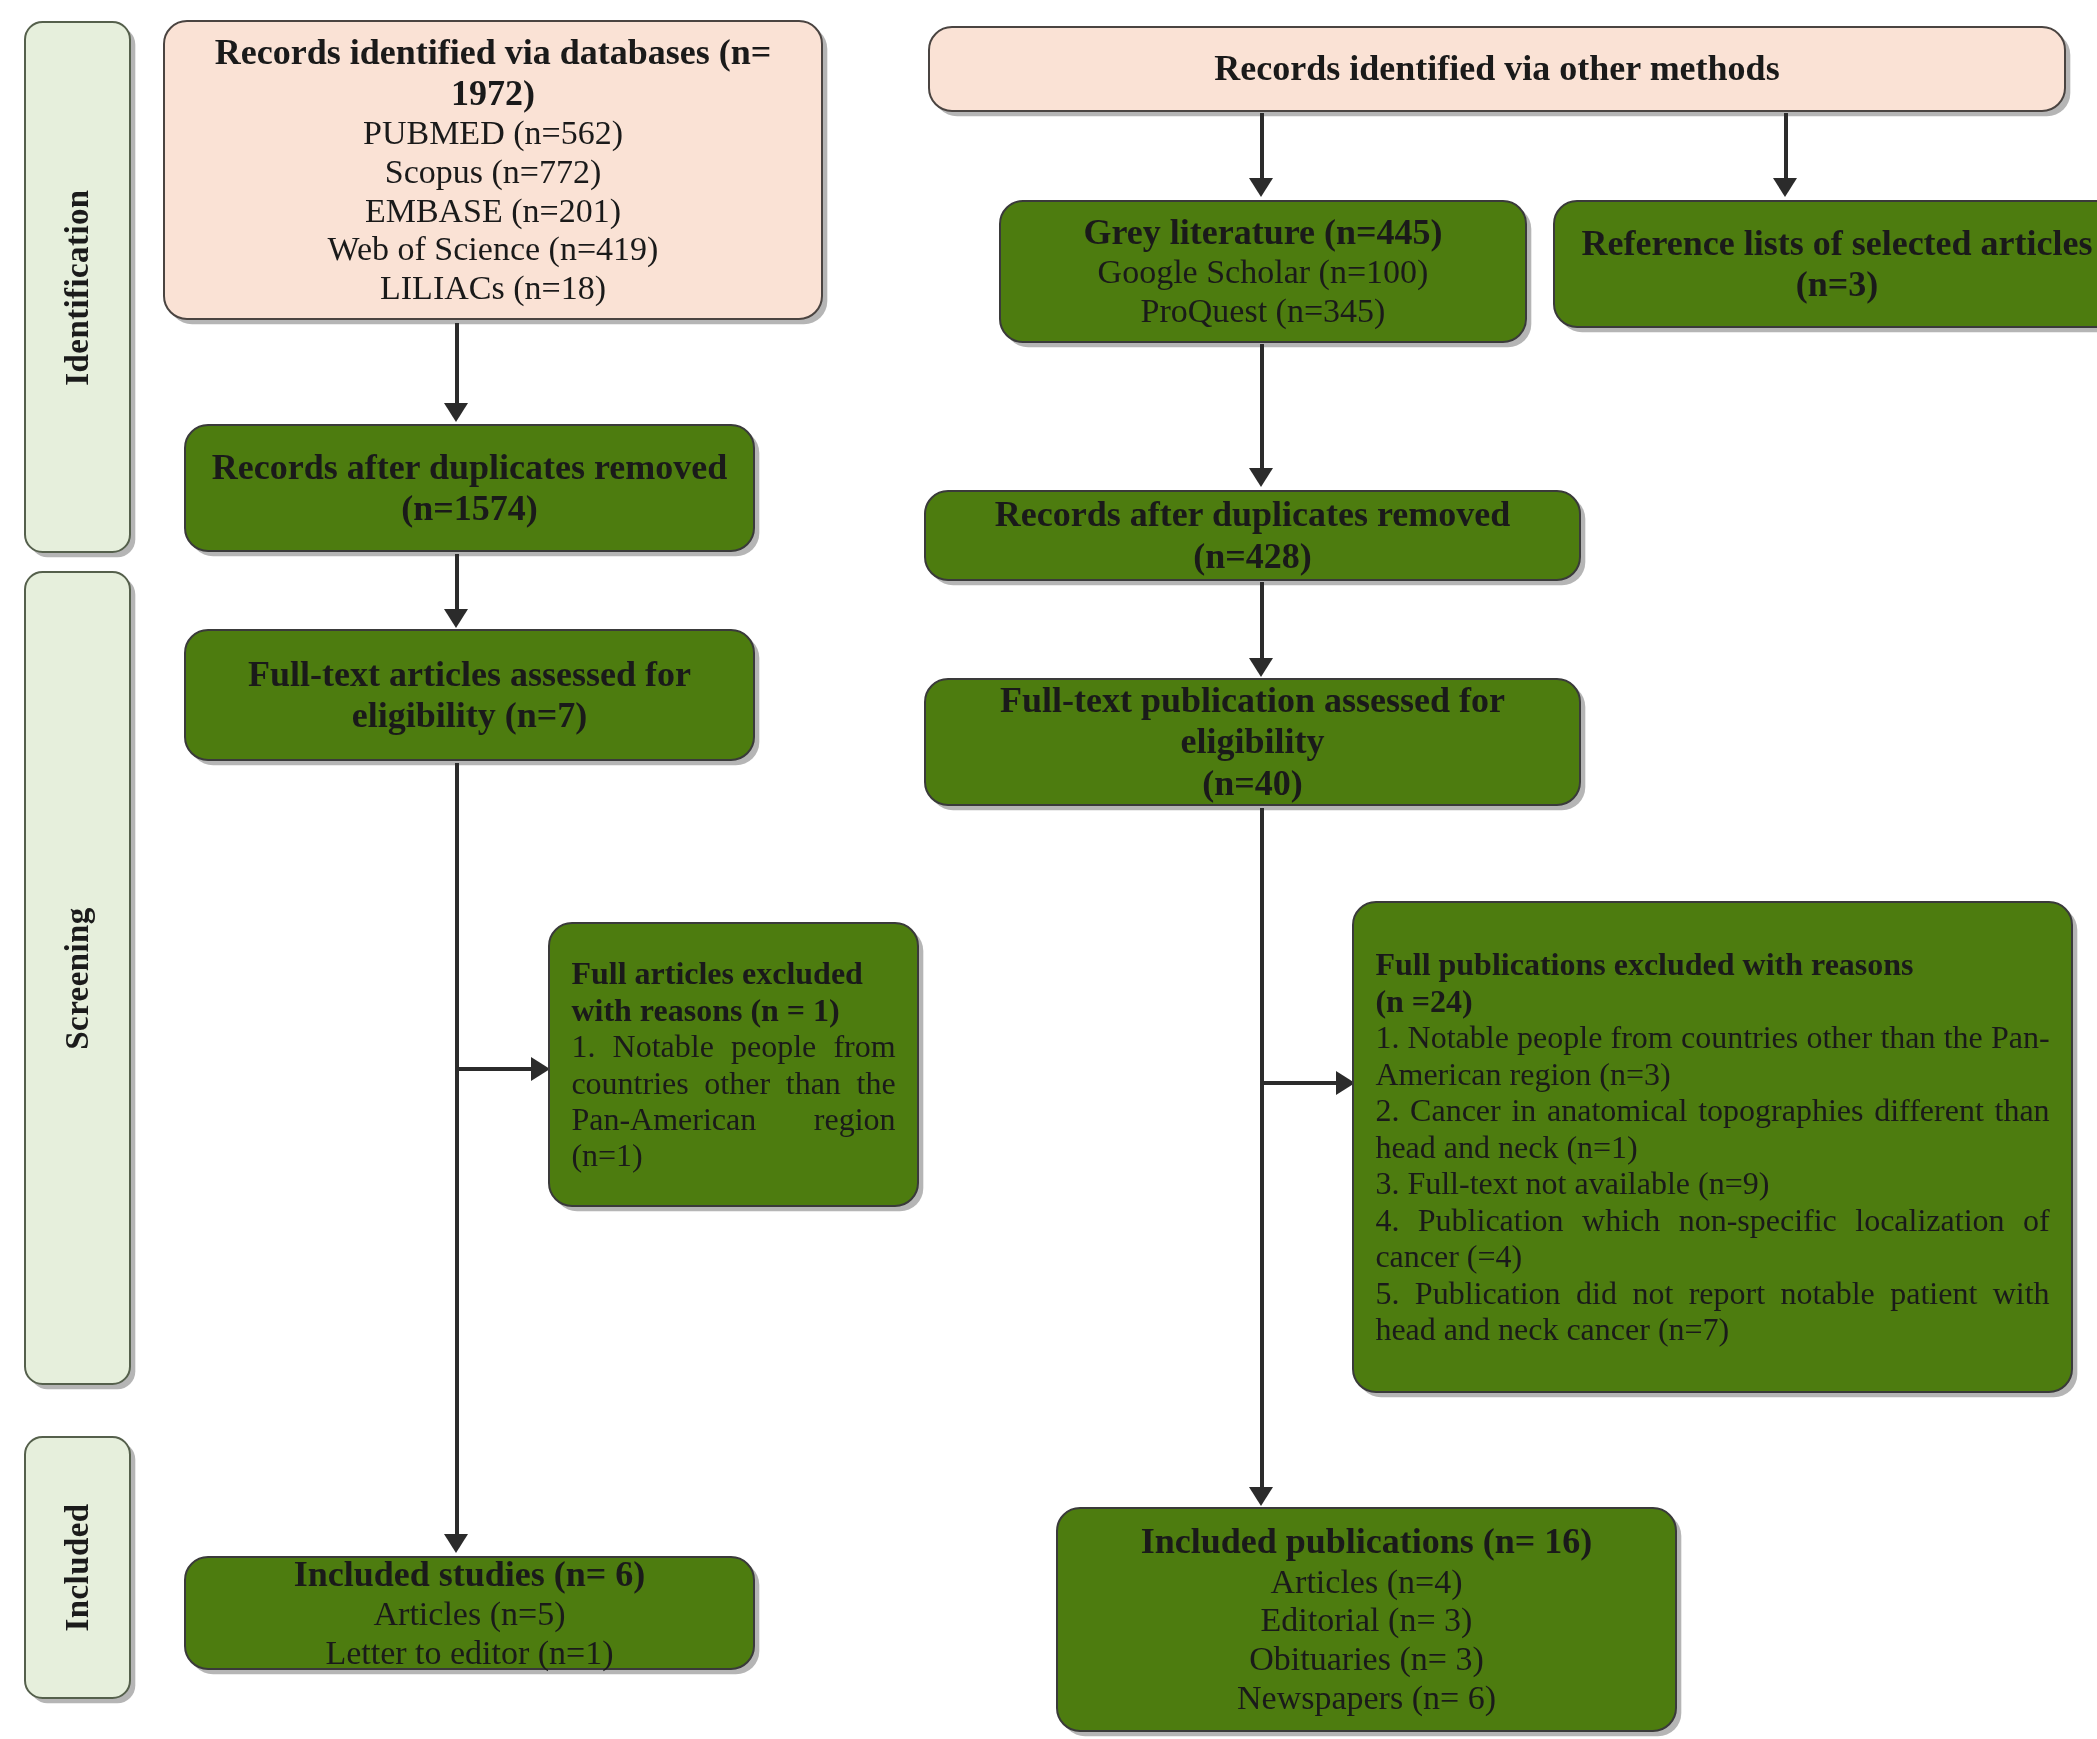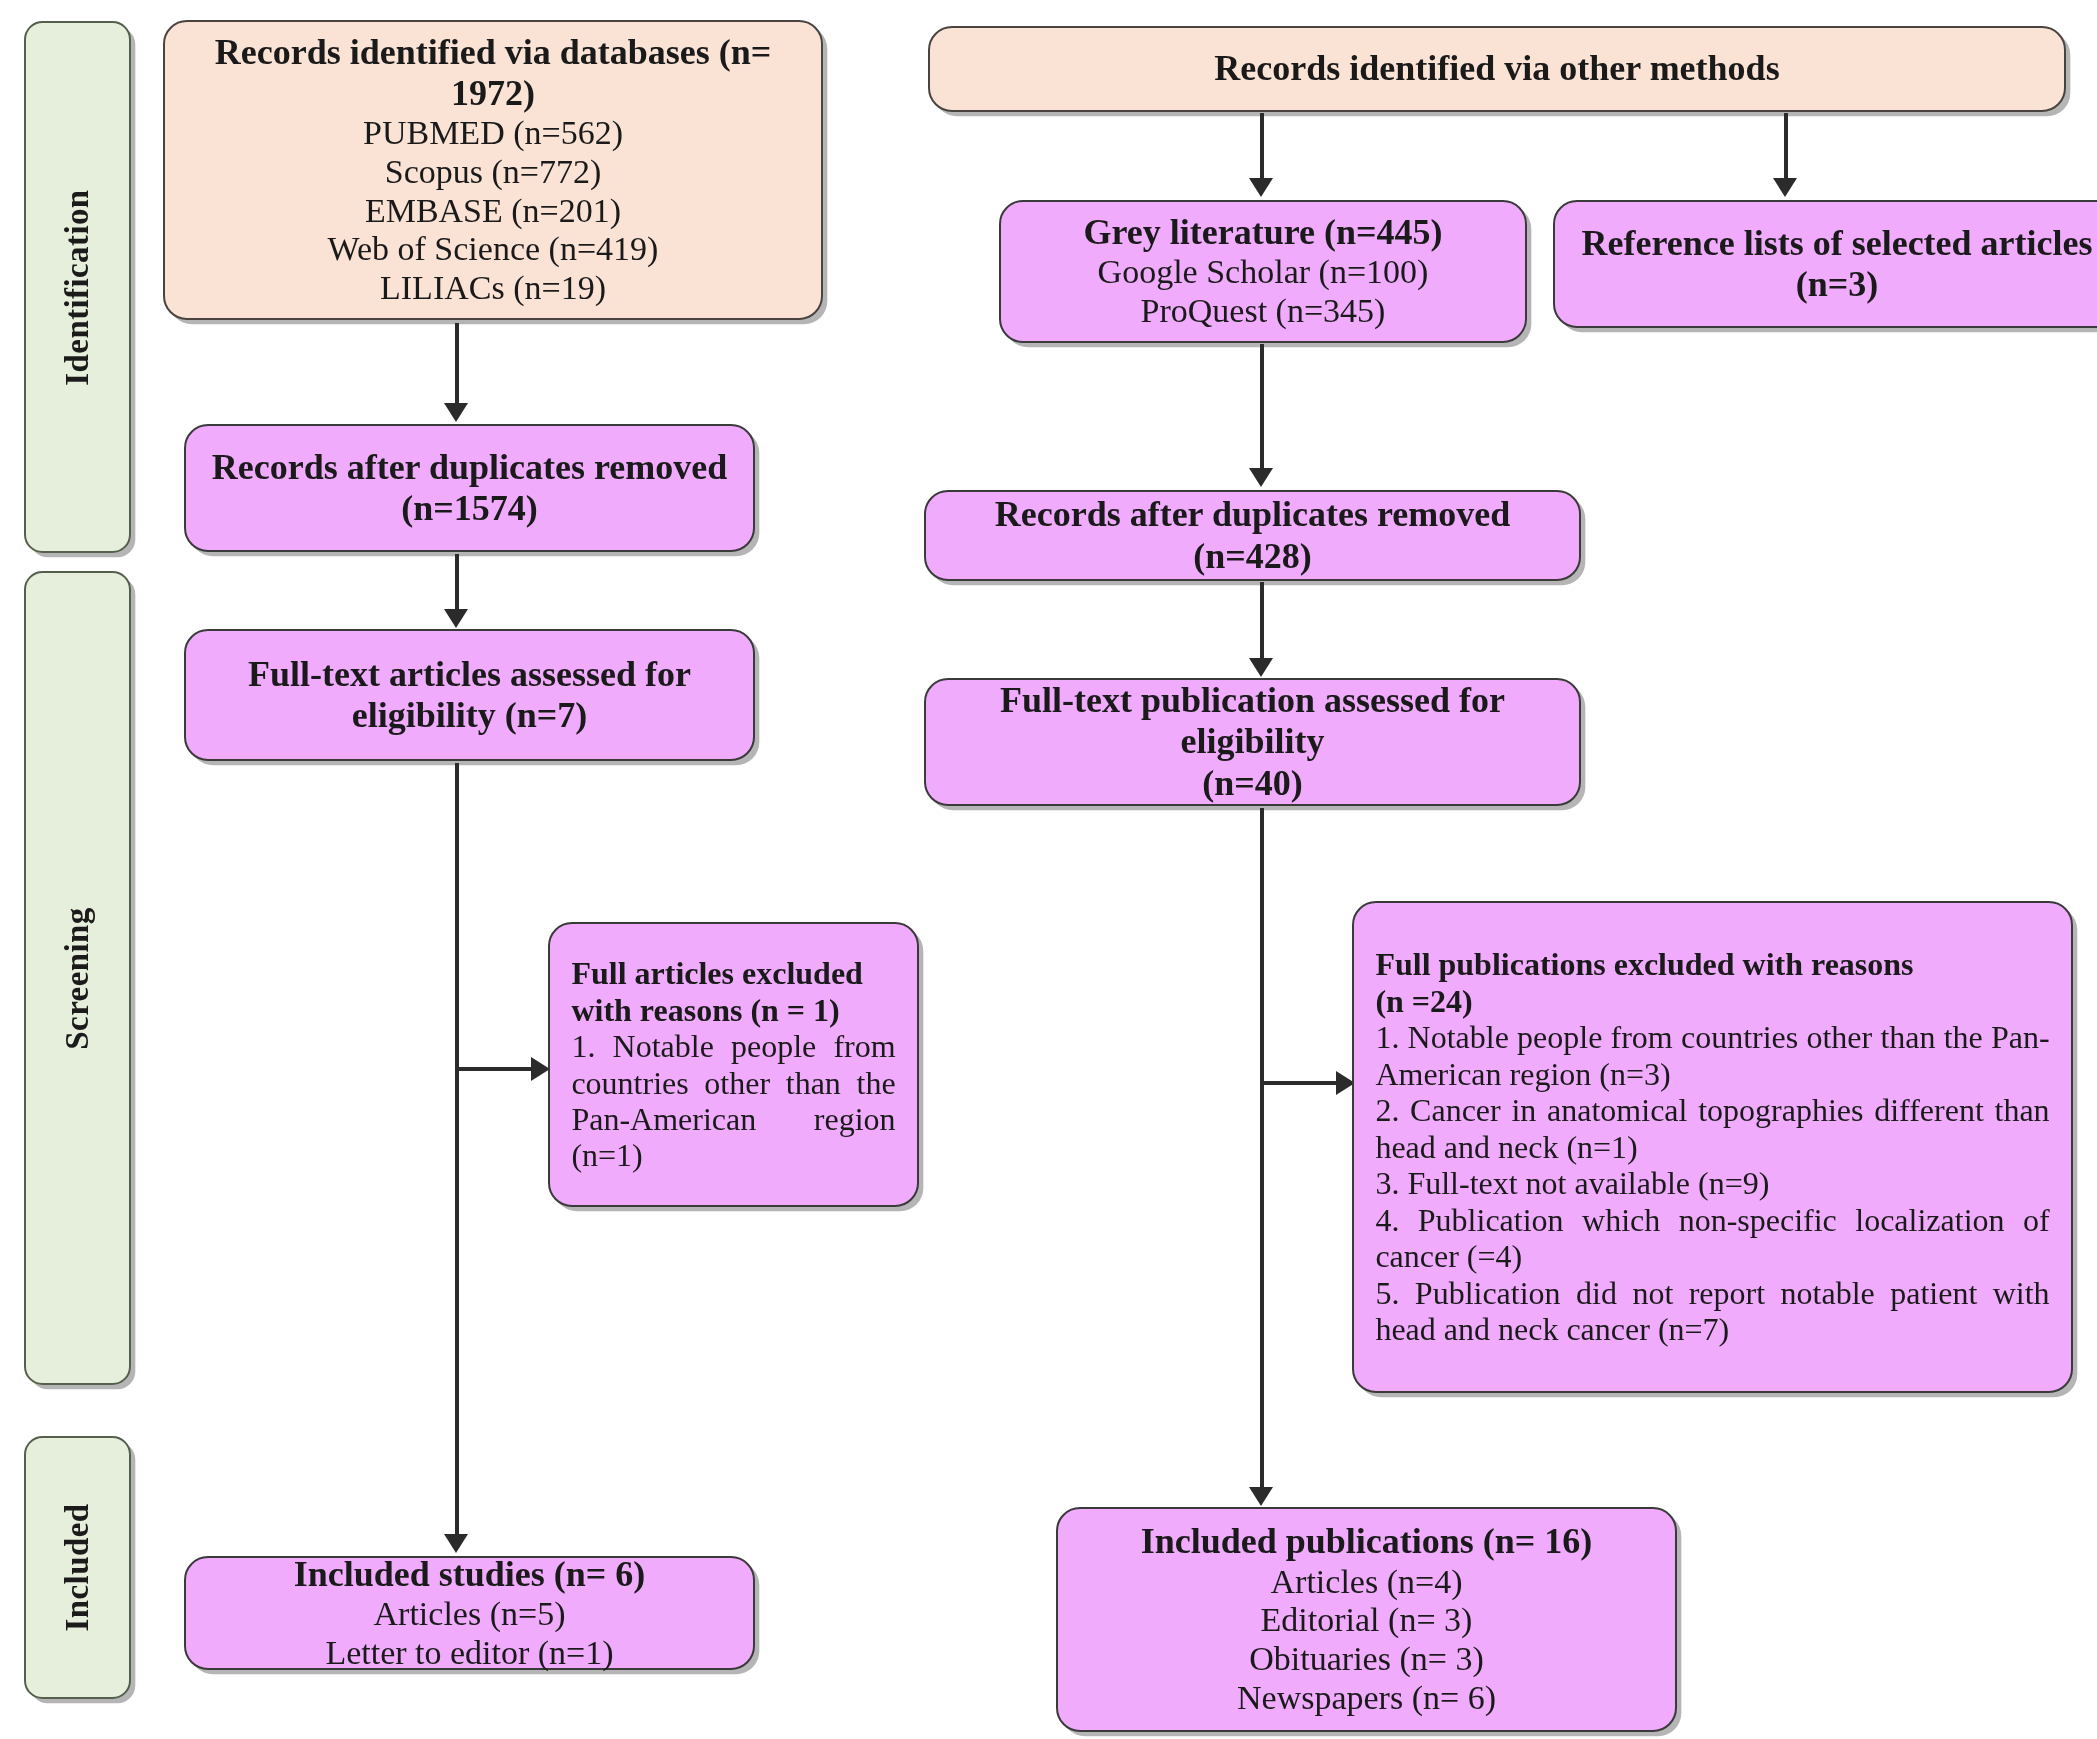--- a/index.html
+++ b/index.html
@@ -16,21 +16,21 @@
     font-family: "Liberation Serif", "DejaVu Serif", serif;
     overflow: hidden;
   }
 
   
   .node {
     position: absolute;
     box-sizing: border-box;
     border: 2.9px solid #3a3a3a;
     border-radius: 24px;
-    background: #f0abfc;
+    background: #4d7c0f;
     box-shadow: 5px 5px 0 -0.7px rgba(120,120,120,0.55);
     display: flex;
     flex-direction: column;
     justify-content: center;
     color: #1a1a1a;
   }
   .node.peach {
     background: #FAE2D5;
     border-color: #4a4441;
   }
@@ -107,21 +107,21 @@
     <span class="stage-label">Included</span>
   </div>
 
   <div class="node peach" style="left:163px; top:20px; width:660px; height:300px;">
     <div class="pad center">
       <span class="ln fs-lg bold">Records identified via databases (n= 1972)</span>
       <span class="ln fs-md">PUBMED (n=562)</span>
       <span class="ln fs-md">Scopus (n=772)</span>
       <span class="ln fs-md">EMBASE (n=201)</span>
       <span class="ln fs-md">Web of Science  (n=419)</span>
-      <span class="ln fs-md">LILIACs (n=19)</span>
+      <span class="ln fs-md">LILIACs (n=18)</span>
     </div>
   </div>
 
   <div class="vline" style="left:455px; top:323px; height:83px;"></div>
   <div class="arrow-down" style="left:444px; top:403px;"></div>
 
   <div class="node" style="left:184px; top:424px; width:571px; height:128px;justify-content:center;">
     <div class="pad center">
       <span class="ln fs-lg bold">Records after duplicates removed</span>
       <span class="ln fs-lg bold">(n=1574)</span>

